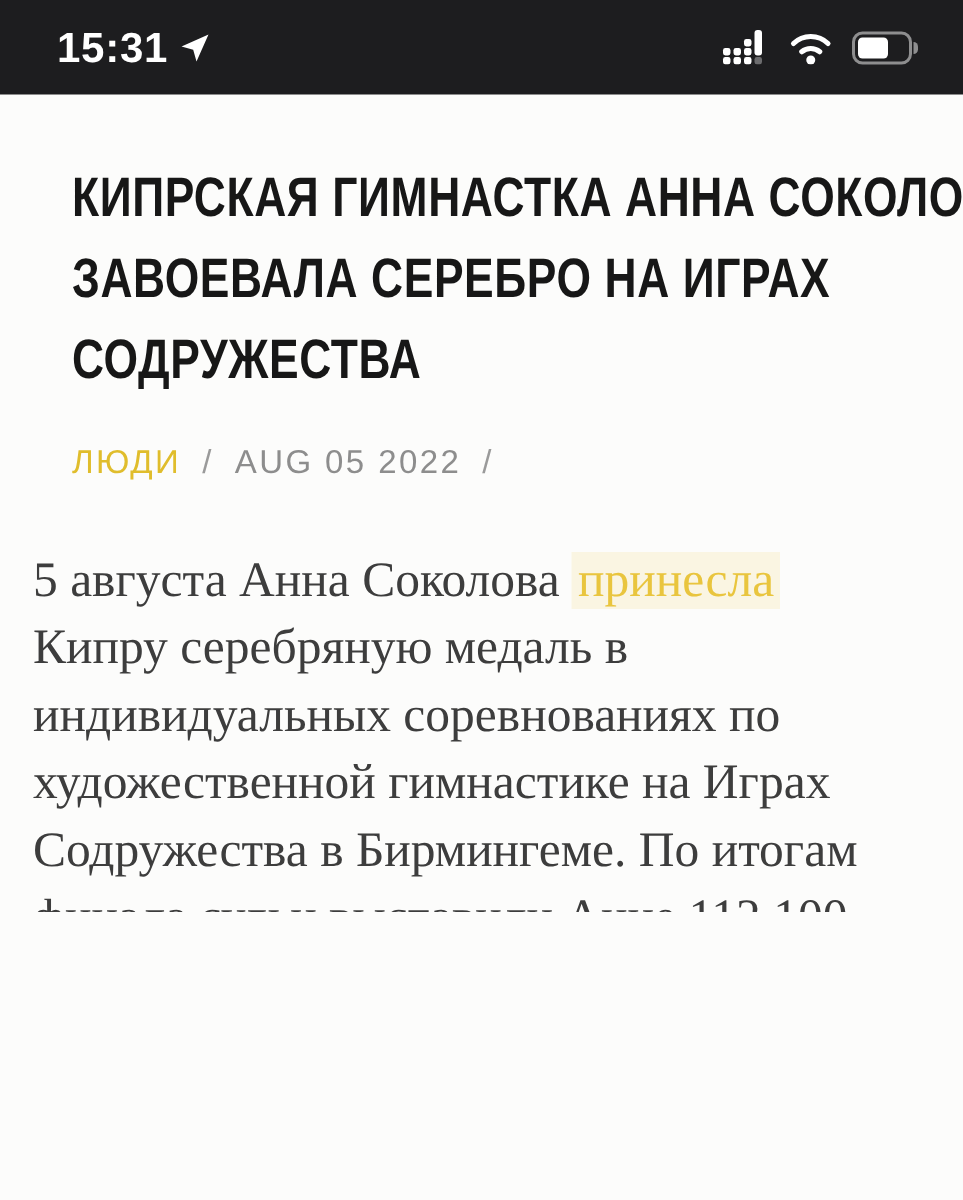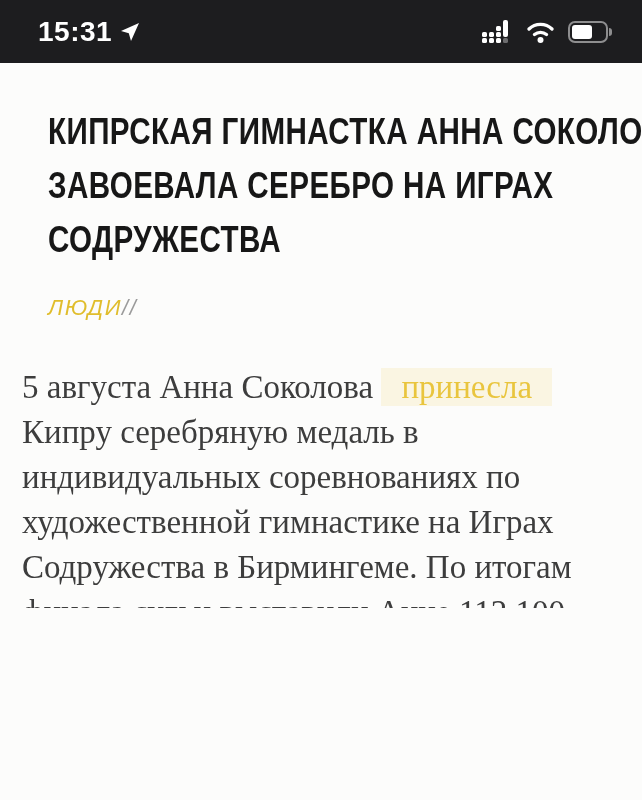--- a/index.html
+++ b/index.html
@@ -66,24 +66,24 @@
     letter-spacing: 0.5px;
     width: 125%;
     transform: scaleX(0.8);
     transform-origin: left top;
     text-transform: uppercase;
   }
   .meta {
     margin: 28px 46px 0 48px;
     display: flex;
     align-items: baseline;
+    gap: 14px;
     font-size: 22px;
     letter-spacing: 1.6px;
     text-transform: uppercase;
-    font-style: italic;
   }
   .meta .category {
     color: #e0bd2c;
     text-decoration: none;
     font-weight: 400;
   }
   .meta .sep { color: #9a9a9a; }
   .meta .date, .meta .author { color: #8d8d8d; }
 
   .body-text {
@@ -91,21 +91,21 @@
     width: 588px;
     font-family: "Liberation Serif", "DejaVu Serif", serif;
     font-size: 33px;
     line-height: 45px;
     color: #3d3d3d;
   }
   .body-text .inline-link {
     color: #e9c53e;
     text-decoration: none;
     background: rgba(236, 200, 64, 0.13);
-    padding: 1px 20px;
+    padding: 1px 4px;
   }
 </style>
 </head>
 <body>
 
 <div class="phone">
 
   <div class="status-bar">
     <div class="sb-left">
       <span class="sb-time">15:31</span>
@@ -143,19 +143,20 @@
       </span>
     </div>
   </div>
 
   <div class="article">
     <h1 class="title">КИПРСКАЯ ГИМНАСТКА АННА СОКОЛОВА ЗАВОЕВАЛА СЕРЕБРО НА ИГРАХ СОДРУЖЕСТВА</h1>
 
     <div class="meta">
       <a class="category" href="#">ЛЮДИ</a>
       <span class="sep">/</span>
+      <span class="date">AUG 05 2022</span>
       <span class="sep">/</span>
     </div>
 
     <p class="body-text"><span>5 августа Анна Соколова </span><a class="inline-link" href="#">принесла</a><span> Кипру серебряную медаль в индивидуальных соревнованиях по художественной гимнастике на Играх Содружества в Бирмингеме. По итогам финала судьи выставили Анне 112.100 баллов. Золото — у спортсменки из Великобритании Марфы Екимовой, набравшей 112.300. Бронза досталась гимнастке из Австралии Александре Кирой-Богатыревой (111.100).</span></p>
   </div>
 
 </div>
 
 </body></html>

